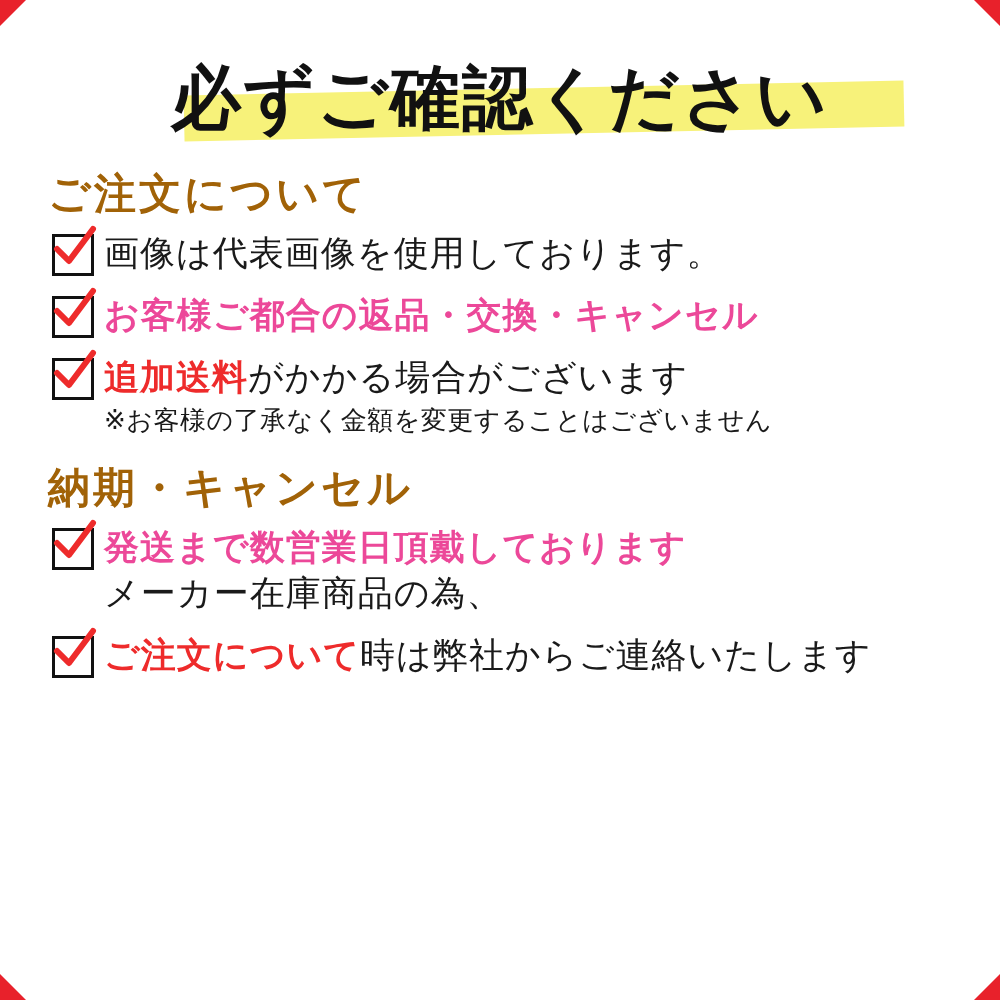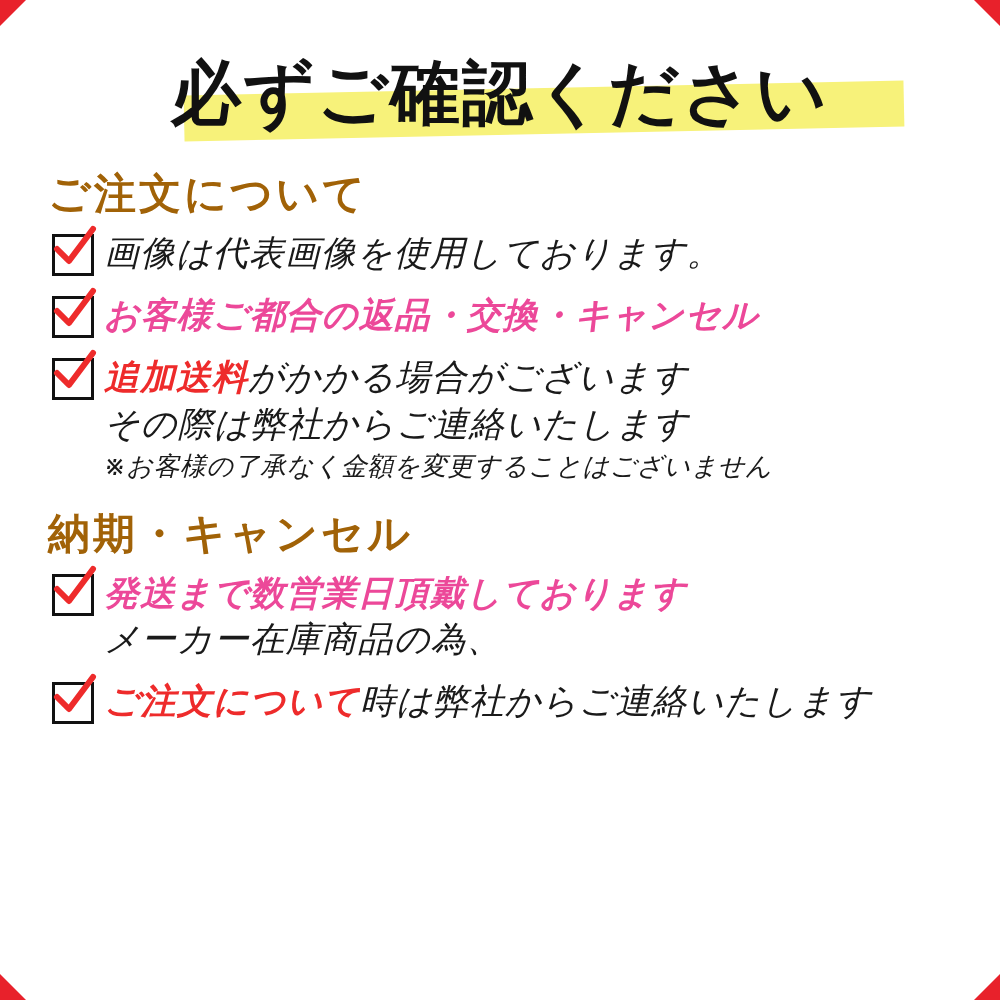--- a/index.html
+++ b/index.html
@@ -49,21 +49,20 @@
     height: 1000px;
     box-sizing: border-box;
     padding: 36px 44px 0 44px;
   }
 
   
   .title-wrap {
     position: relative;
     height: 110px;
     margin: 6px 0 14px 0;
-    font-family: Liberation Mono, monospace;
   }
   .title-band {
     position: absolute;
     left: 140px;
     top: 46px;
     width: 720px;
     height: 46px;
     background: #f7f27a;
     transform: rotate(-1.2deg);
   }
@@ -86,21 +85,20 @@
     margin: 4px 0 8px 4px;
   }
   .section-heading.second {
     margin-top: 22px;
   }
 
   .item {
     display: flex;
     align-items: flex-start;
     margin: 0 0 16px 0;
-    font-style: italic;
   }
   .item.tight {
     margin-bottom: 10px;
   }
 
   .checkbox {
     flex: 0 0 auto;
     width: 36px;
     height: 36px;
     border: 3px solid #111111;
@@ -182,21 +180,20 @@
     </div>
 
     <div class="item tight">
       <div class="checkbox">
         <svg viewBox="0 0 50 50" aria-hidden="true">
             <path d="M8 26 L20 38 L44 6" fill="none" stroke="#ee2b2b" stroke-width="6" stroke-linecap="round" stroke-linejoin="round"></path>
           </svg>
       </div>
       <div class="item-body">
         <div class="line"><span class="red">追加送料</span><span>がかかる場合がございます</span></div>
-        <div class="line">その際は弊社からご連絡いたします</div>
         <div class="note">※お客様の了承なく金額を変更することはございません</div>
       </div>
     </div>
   </div>
 
   <div class="section">
     <div class="section-heading second">納期・キャンセル</div>
 
     <div class="item">
       <div class="checkbox">

